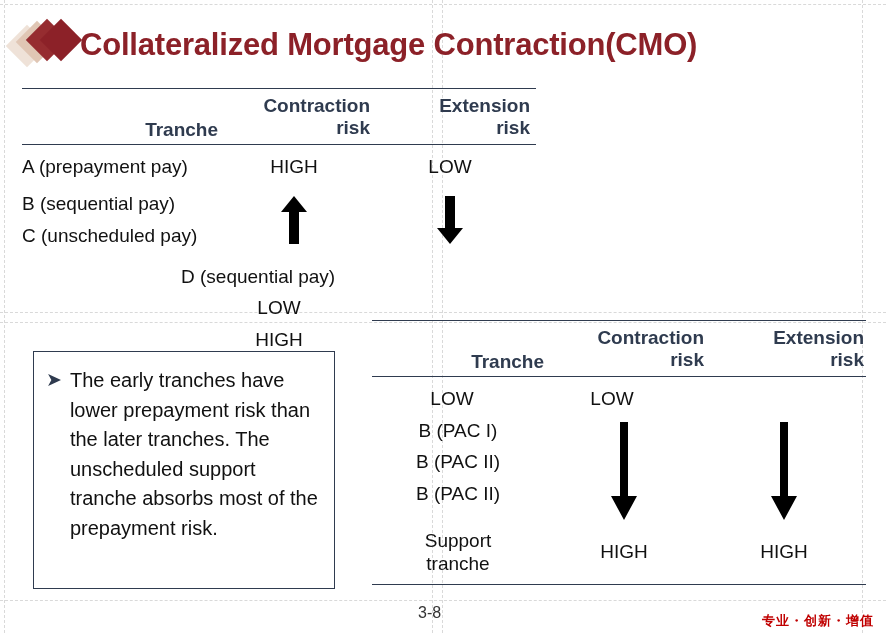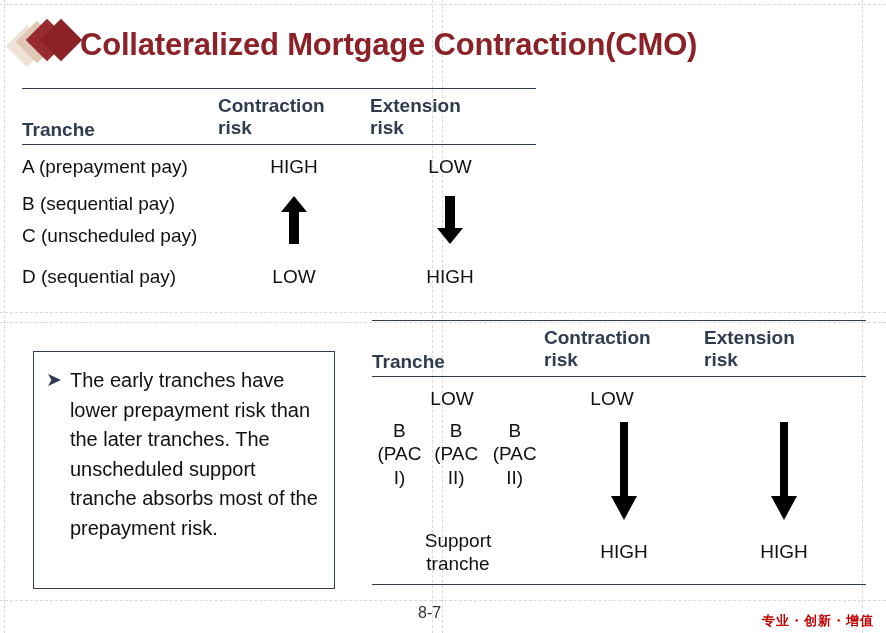--- a/index.html
+++ b/index.html
@@ -80,21 +80,21 @@
   }
   .tbl .head {
     display: flex;
     align-items: flex-end;
   }
   .tbl .head .cell {
     font-weight: bold;
     color: #2f3b4f;
     font-size: 19px;
     line-height: 1.18;
-    text-align: left;
+    text-align: right;
     padding: 6px 0 4px 0;
   }
   .tbl .body .row {
     display: flex;
     align-items: center;
   }
   .tbl .body .cell {
     font-size: 19px;
     line-height: 1.25;
     color: #111111;
@@ -235,21 +235,21 @@
       </div>
       <div class="c3">
         <div class="arrow-wrap" style="height:74px;">
           <svg class="arrow" width="26" height="48" viewBox="0 0 26 48">
             <polygon points="13,48 0,32 8,32 8,0 18,0 18,32 26,32" fill="#000000"></polygon>
           </svg>
         </div>
       </div>
     </div>
 
-    <div class="row" style="padding-top:4px;">
+    <div class="row" style="padding-top:4px;flex-direction:column;">
       <div class="cell c1 left">D (sequential pay)</div>
       <div class="cell c2">LOW</div>
       <div class="cell c3">HIGH</div>
     </div>
 
   </div>
 </div>
 
 <div class="tbl" id="pac-table">
 
@@ -270,21 +270,21 @@
   <div class="rule"></div>
 
   <div class="body">
 
     <div class="row" style="padding-top:6px;">
       <div class="cell c2">LOW</div>
       <div class="cell c3">LOW</div>
     </div>
 
     <div class="row" style="height:112px;">
-      <div class="c1" style="display:flex;flex-direction:row;justify-content:flex-start;height:112px;">
+      <div class="c1" style="display:flex;flex-direction:column;justify-content:flex-start;height:112px;">
         <div class="cell">B (PAC I)</div>
         <div class="cell">B (PAC II)</div>
         <div class="cell">B (PAC II)</div>
       </div>
       <div class="c2">
         <div class="arrow-wrap" style="height:112px;">
           <svg class="arrow" width="26" height="98" viewBox="0 0 26 98">
             <polygon points="13,98 0,74 9,74 9,0 17,0 17,74 26,74" fill="#000000"></polygon>
           </svg>
         </div>
@@ -312,14 +312,14 @@
   <div class="rule" style="margin-top:8px;"></div>
 </div>
 
 <div class="bullet-box">
   <div class="bullet-inner">
     <div class="bullet-mark">➤</div>
     <div class="bullet-text">The early tranches have lower prepayment risk than the later tranches. The unscheduled support tranche absorbs most of the prepayment risk.</div>
   </div>
 </div>
 
-<div class="page-num">8-7</div>
+<div class="page-num">3-8</div>
 <div class="footer-brand">专业・创新・增值</div>
 
 </body></html>

